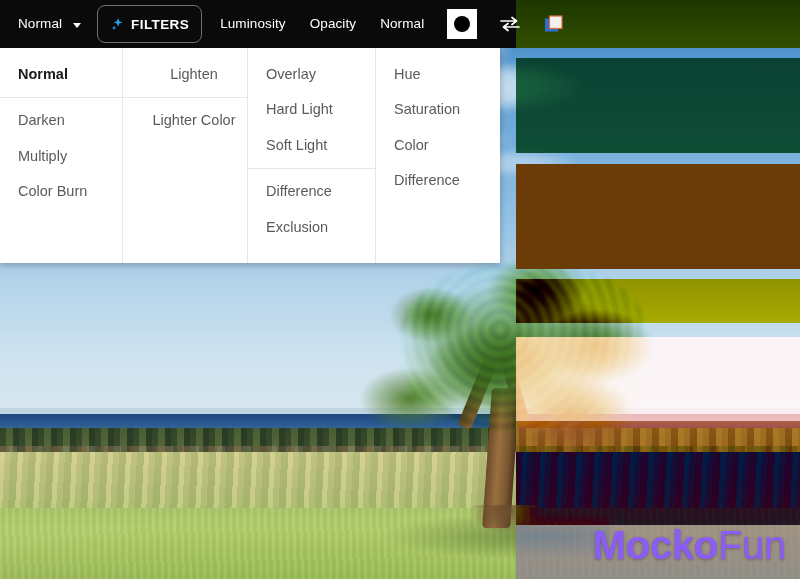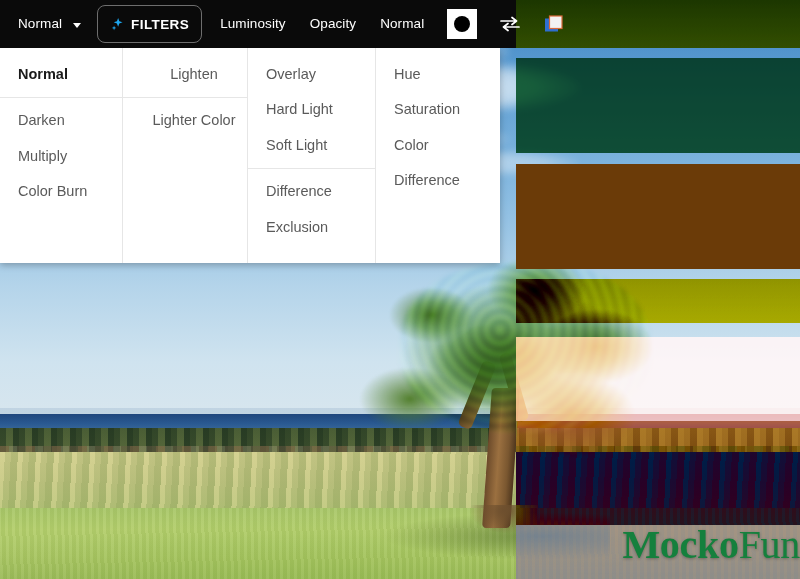--- a/index.html
+++ b/index.html
@@ -176,23 +176,23 @@
   .mi {
     font-size:14.5px; color:#5a5a5a; padding:9px 0 9px 18px;
     cursor:pointer; white-space:nowrap; line-height:1.2;
   }
   .mi.active { color:#1a1a1a; font-weight:bold; }
   .mi-sep { height:1px; background:#e6e6e6; margin:5px 0; }
   .mi-sep.full { margin-left:0; margin-right:0; }
 
   
   #watermark {
-    position:absolute; right:0; bottom:14px; z-index:20;
-    font-family:Liberation Serif, serif; font-size:40px;
-    color:#15803d; text-shadow:0 1px 3px rgba(0,0,0,.30);
+    position:absolute; right:14px; bottom:14px; z-index:20;
+    font-family:Liberation Sans, sans-serif; font-size:40px;
+    color:#8b5cf6; text-shadow:0 1px 3px rgba(0,0,0,.30);
     letter-spacing:-.3px; line-height:1; user-select:none;
   }
   #watermark b { font-weight:bold; }
   #watermark span { font-weight:normal; }
 </style>
 </head>
 <body>
 
 <div id="canvas">
 

